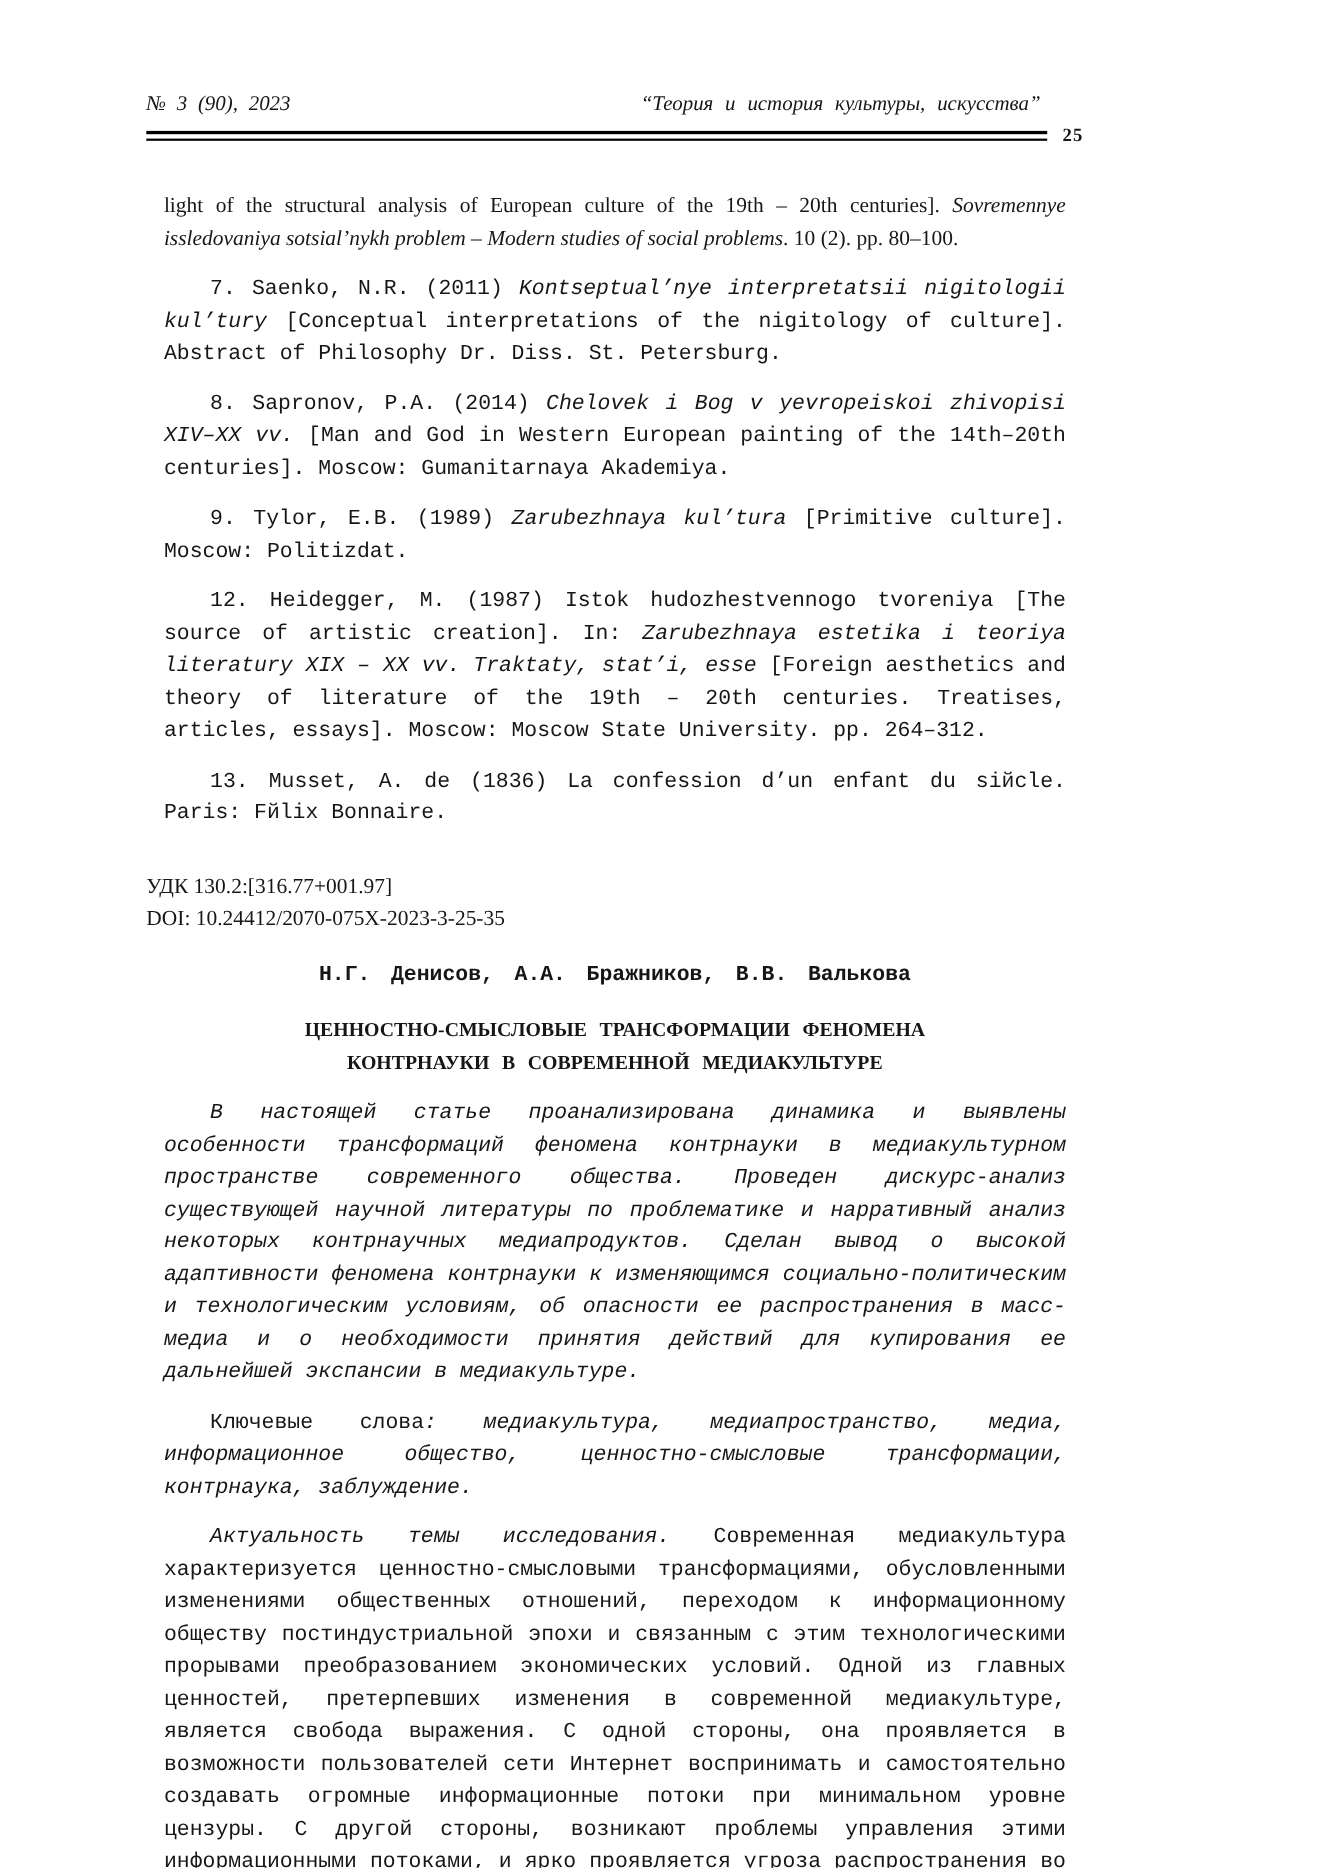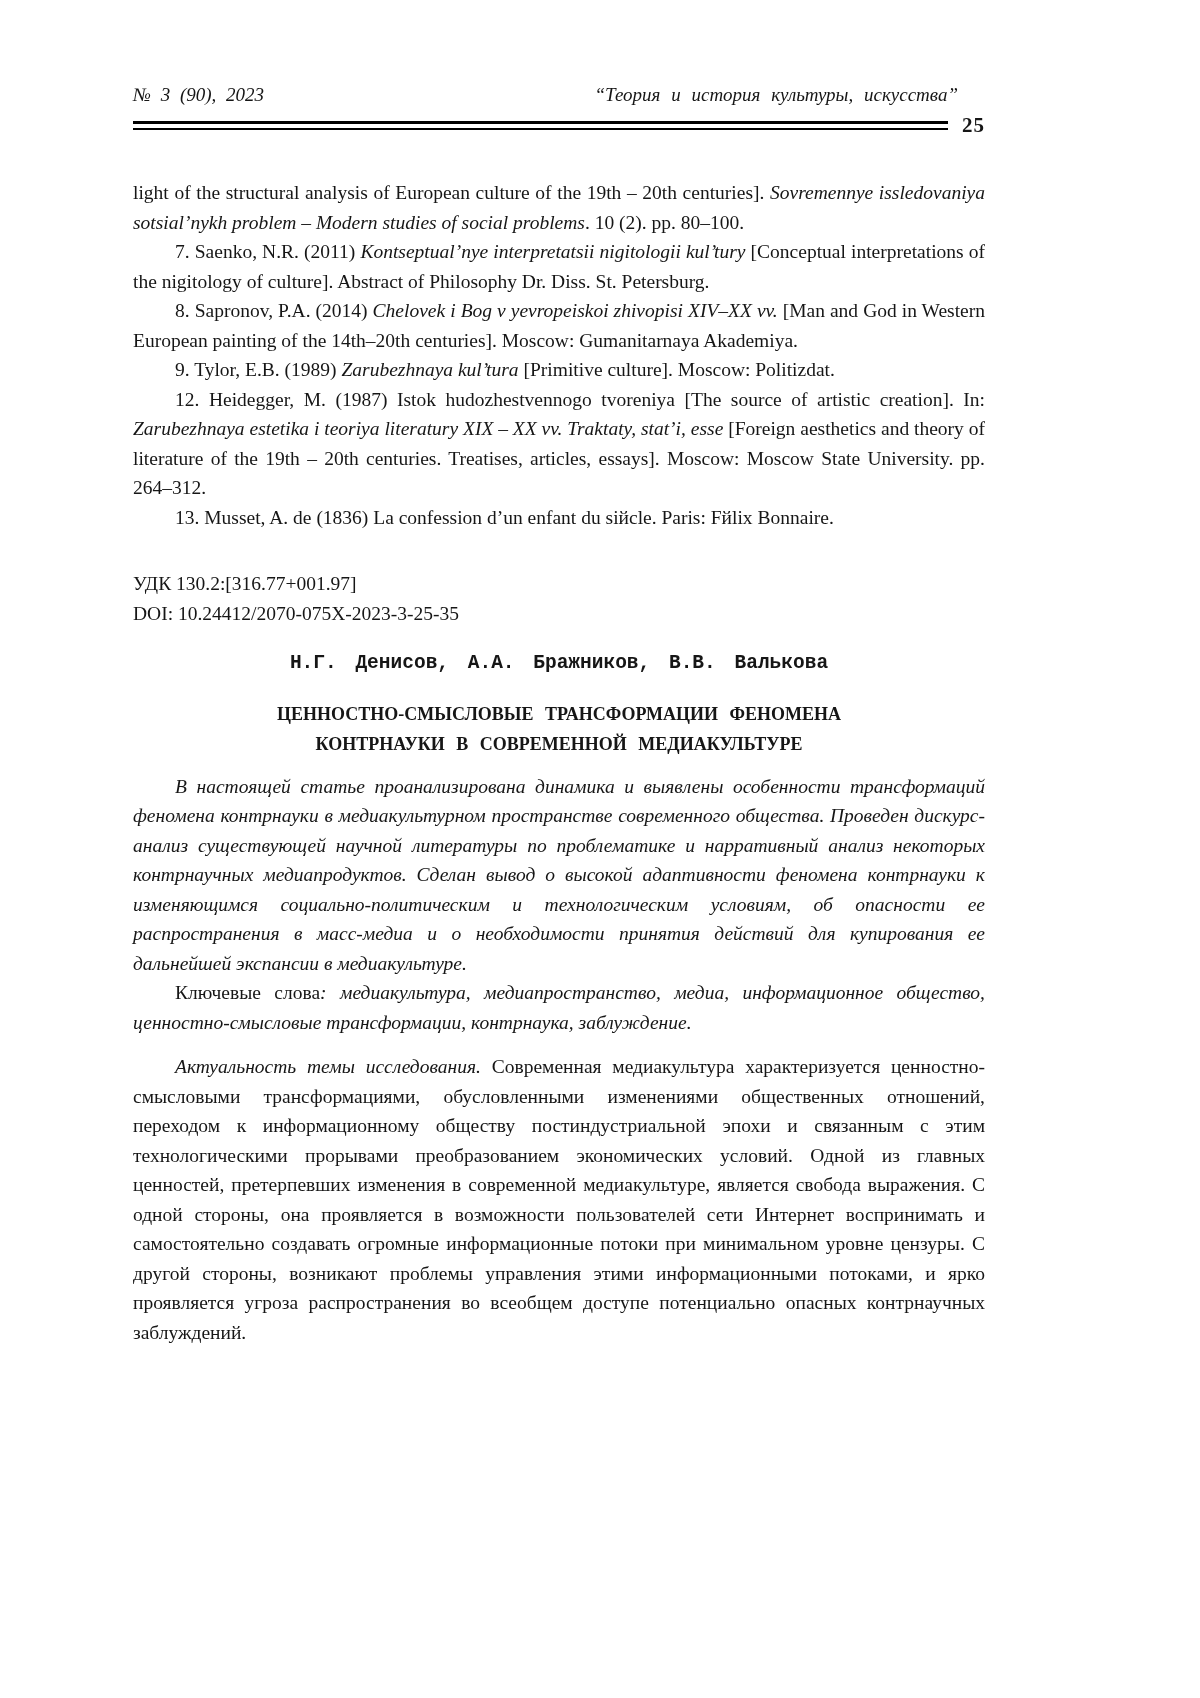--- a/index.html
+++ b/index.html
@@ -10,32 +10,32 @@
     padding: 84px 215px 40px 133px;
     background: #ffffff;
     font-family: "Liberation Serif", "DejaVu Serif", serif;
     color: #161616;
   }
   .header-row {
     display: flex; justify-content: space-between; align-items: baseline;
     font-style: italic; font-size: 19px;
   }
   .issue { word-spacing: 5px; }
-  .journal { margin-right: 27px; word-spacing: 6px; }
+  .journal { margin-right: 39px; word-spacing: 6px; }
   .rule-row { display: flex; align-items: center; margin-top: 7px; }
   .double-rule {
     flex: 1; height: 4px;
     border-top: 3px solid #000;
     border-bottom: 2px solid #000;
     margin-right: 14px;
   }
-  .page-num { font-weight: bold; font-size: 21px; letter-spacing: 1px; }
+  .page-num { font-weight: bold; font-size: 17px; letter-spacing: 1px; }
   .content { margin-top: 40px; font-size: 19.5px; line-height: 29.5px; text-align: justify; }
-  .para { margin: 0; }
-  .para.indent { text-indent: 42px; }
+  .para { margin: 16px; }
+  .para.indent { text-indent: 42px; font-family: Liberation Mono, monospace; }
   .it { font-style: italic; }
   .meta-block { margin-top: 37px; text-align: left; }
   .meta-line { margin: 0; }
   .authors { margin: 21px 0 0 0; text-align: center; font-weight: bold; word-spacing: 7px; font-family: Liberation Mono, monospace; }
   .title {
     margin: 20px 0 0 0; text-align: center; font-weight: bold;
     font-size: 18px; line-height: 30px; word-spacing: 7px;
   }
   #abstract-block { margin-top: 13px; }
   #body-block { margin-top: 15px; }

